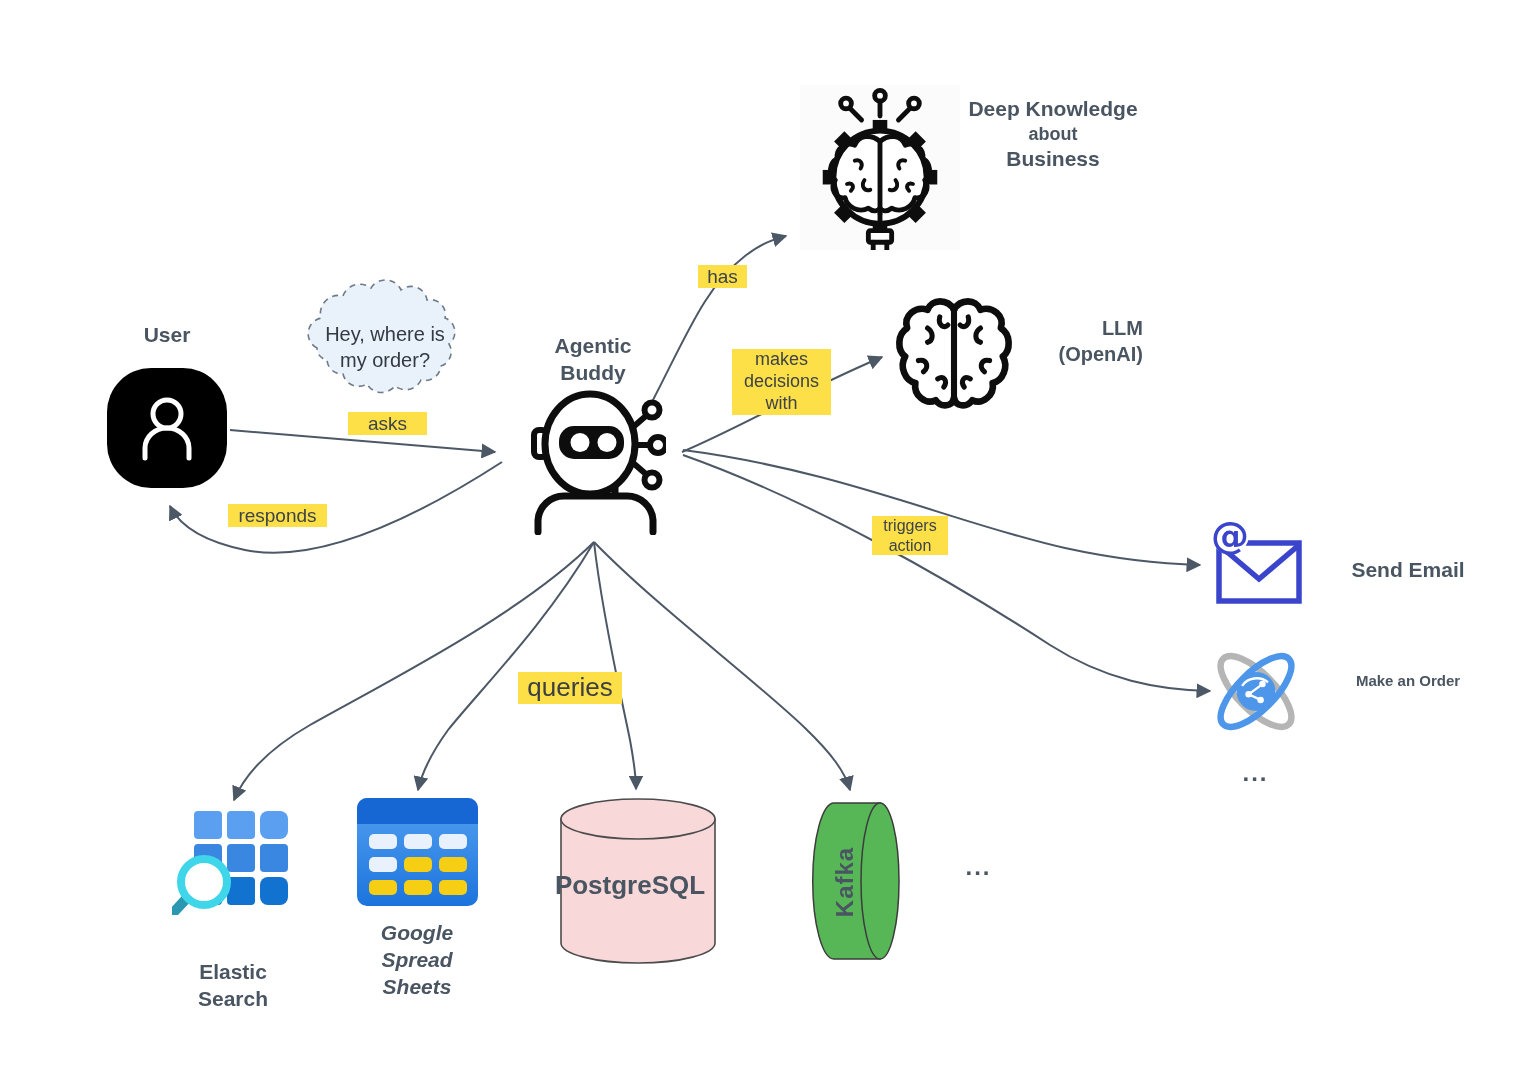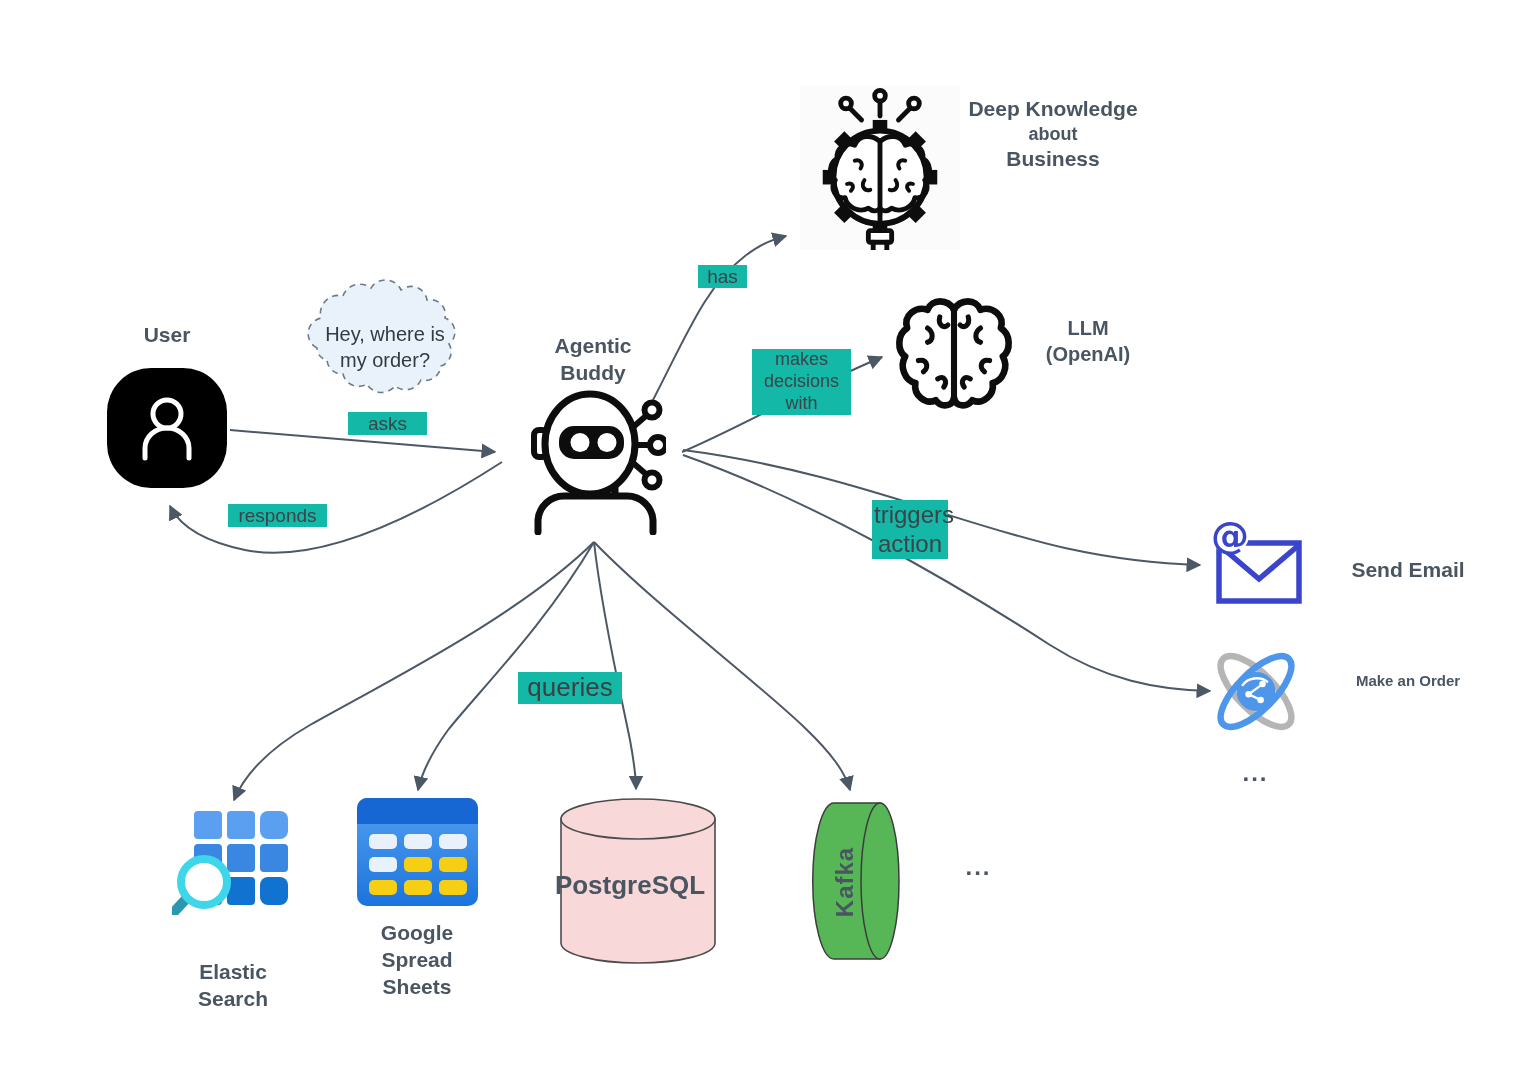--- a/index.html
+++ b/index.html
@@ -7,21 +7,21 @@
     position:relative;width:1514px;height:1090px;background:#ffffff;overflow:hidden;
     font-family:"Liberation Sans",sans-serif;
   }
   .abs{position:absolute;}
   .lbl{
     position:absolute;text-align:center;font-weight:bold;color:#4a5562;
     font-size:21px;line-height:1.28;
   }
   .edge-lbl{
     position:absolute;text-align:center;font-weight:normal;color:#3d4349;
-    font-size:19px;line-height:1.22;background:#14b8a6;padding:0 2px;
+    font-size:19px;line-height:1.22;background:#fde047;padding:0 2px;
   }
   .big-edge-lbl{font-size:26px;color:#3c4043;}
   .ellipsis{font-size:24px;letter-spacing:2px;}
   .bubble-text{
     position:absolute;text-align:center;color:#333a40;font-size:20px;line-height:1.3;margin-top:6px;
   }
   .cyl-label{
     position:absolute;font-weight:bold;color:#4a5562;text-align:center;
   }
   .kafka-label{
@@ -161,21 +161,21 @@
                    C6,72 12,86 22,88 C20,100 32,110 42,105 C48,113 58,111 60,103" fill="none" stroke-width="6.5"></path>
           <path d="M34,34 C40,38 40,46 34,48" fill="none" stroke-width="5"></path>
           <path d="M46,23 C44,31 50,35 54,31" fill="none" stroke-width="5"></path>
           <path d="M25,66 C33,64 36,72 30,77" fill="none" stroke-width="5"></path>
           <path d="M44,84 C50,80 54,86 50,92" fill="none" stroke-width="5"></path>
         </g>
         <use href="#llm-hemi" transform="translate(120,0) scale(-1,1)"></use>
       </g>
     </svg>
   </div>
-  <div class="lbl" style="left:1033px;top:316px;width:110px;font-size:20px;">LLM (OpenAI)</div>
+  <div class="lbl" style="left:1033px;top:316px;width:110px;font-size:20px;text-align:right;">LLM (OpenAI)</div>
 
   <div class="abs" style="left:1203px;top:515px;">
     <svg width="100" height="90" viewBox="0 0 100 90">
       <rect x="16" y="28" width="80" height="58" fill="#ffffff" stroke="#3a45cc" stroke-width="5.5"></rect>
       <path d="M16,30 L56,64 L96,30" fill="none" stroke="#3a45cc" stroke-width="5.5"></path>
       <circle cx="27" cy="20" r="19" fill="#ffffff"></circle>
       <text x="27" y="33" text-anchor="middle" font-family="DejaVu Sans, sans-serif" font-size="38" font-weight="bold" fill="#3a45cc">@</text>
     </svg>
   </div>
   <div class="lbl" style="left:1338px;top:557px;width:140px;font-size:21px;">Send Email</div>
@@ -235,21 +235,21 @@
         <rect x="82" y="36" width="28" height="15" rx="5" fill="#e9f1fd"></rect>
         <rect x="12" y="59" width="28" height="15" rx="5" fill="#e9f1fd"></rect>
         <rect x="47" y="59" width="28" height="15" rx="5" fill="#f6ce13"></rect>
         <rect x="82" y="59" width="28" height="15" rx="5" fill="#f6ce13"></rect>
         <rect x="12" y="82" width="28" height="15" rx="5" fill="#f6ce13"></rect>
         <rect x="47" y="82" width="28" height="15" rx="5" fill="#f6ce13"></rect>
         <rect x="82" y="82" width="28" height="15" rx="5" fill="#f6ce13"></rect>
       </g>
     </svg>
   </div>
-  <div class="lbl" style="left:361px;top:920px;width:112px;">Google Spread Sheets</div>
+  <div class="lbl" style="left:361px;top:920px;width:112px;font-style:italic;">Google Spread Sheets</div>
 
   <div class="abs" style="left:558px;top:795px;">
     <svg width="160" height="172" viewBox="0 0 160 172">
       <path d="M3,24 L3,148 A77,20 0 0 0 157,148 L157,24 Z" fill="#f9d8da" stroke="#4c4c4c" stroke-width="1.6"></path>
       <ellipse cx="80" cy="24" rx="77" ry="20" fill="#f9d8da" stroke="#4c4c4c" stroke-width="1.6"></ellipse>
     </svg>
   </div>
   <div class="cyl-label" style="left:550px;top:870px;width:160px;font-size:26px;">PostgreSQL</div>
 
   <div class="abs" style="left:800px;top:800px;">
@@ -257,17 +257,17 @@
       <path d="M80,3 L34,3 A21,77 0 0 0 34,159 L80,159 Z" fill="#57b757" stroke="#3c3c3c" stroke-width="1.5"></path>
       <ellipse cx="80" cy="81" rx="19" ry="78" fill="#57b757" stroke="#3c3c3c" stroke-width="1.5"></ellipse>
     </svg>
   </div>
   <div class="cyl-label kafka-label" style="left:795px;top:868px;width:100px;">Kafka</div>
   <div class="lbl ellipsis" style="left:956px;top:852px;width:45px;">...</div>
 
   <div class="edge-lbl" style="left:348px;top:412px;width:75px;">asks</div>
   <div class="edge-lbl" style="left:228px;top:504px;width:95px;">responds</div>
   <div class="edge-lbl" style="left:698px;top:265px;width:45px;">has</div>
-  <div class="edge-lbl" style="left:752px;top:349px;width:95px;font-size:18px;">makes decisions with</div>
-  <div class="edge-lbl" style="left:872px;top:500px;width:72px;font-size:24px;">triggers action</div>
+  <div class="edge-lbl" style="left:732px;top:349px;width:95px;font-size:18px;">makes decisions with</div>
+  <div class="edge-lbl" style="left:872px;top:516px;width:72px;font-size:16px;">triggers action</div>
   <div class="edge-lbl big-edge-lbl" style="left:518px;top:672px;width:100px;">queries</div>
 
 </div>
 
 </body></html>

